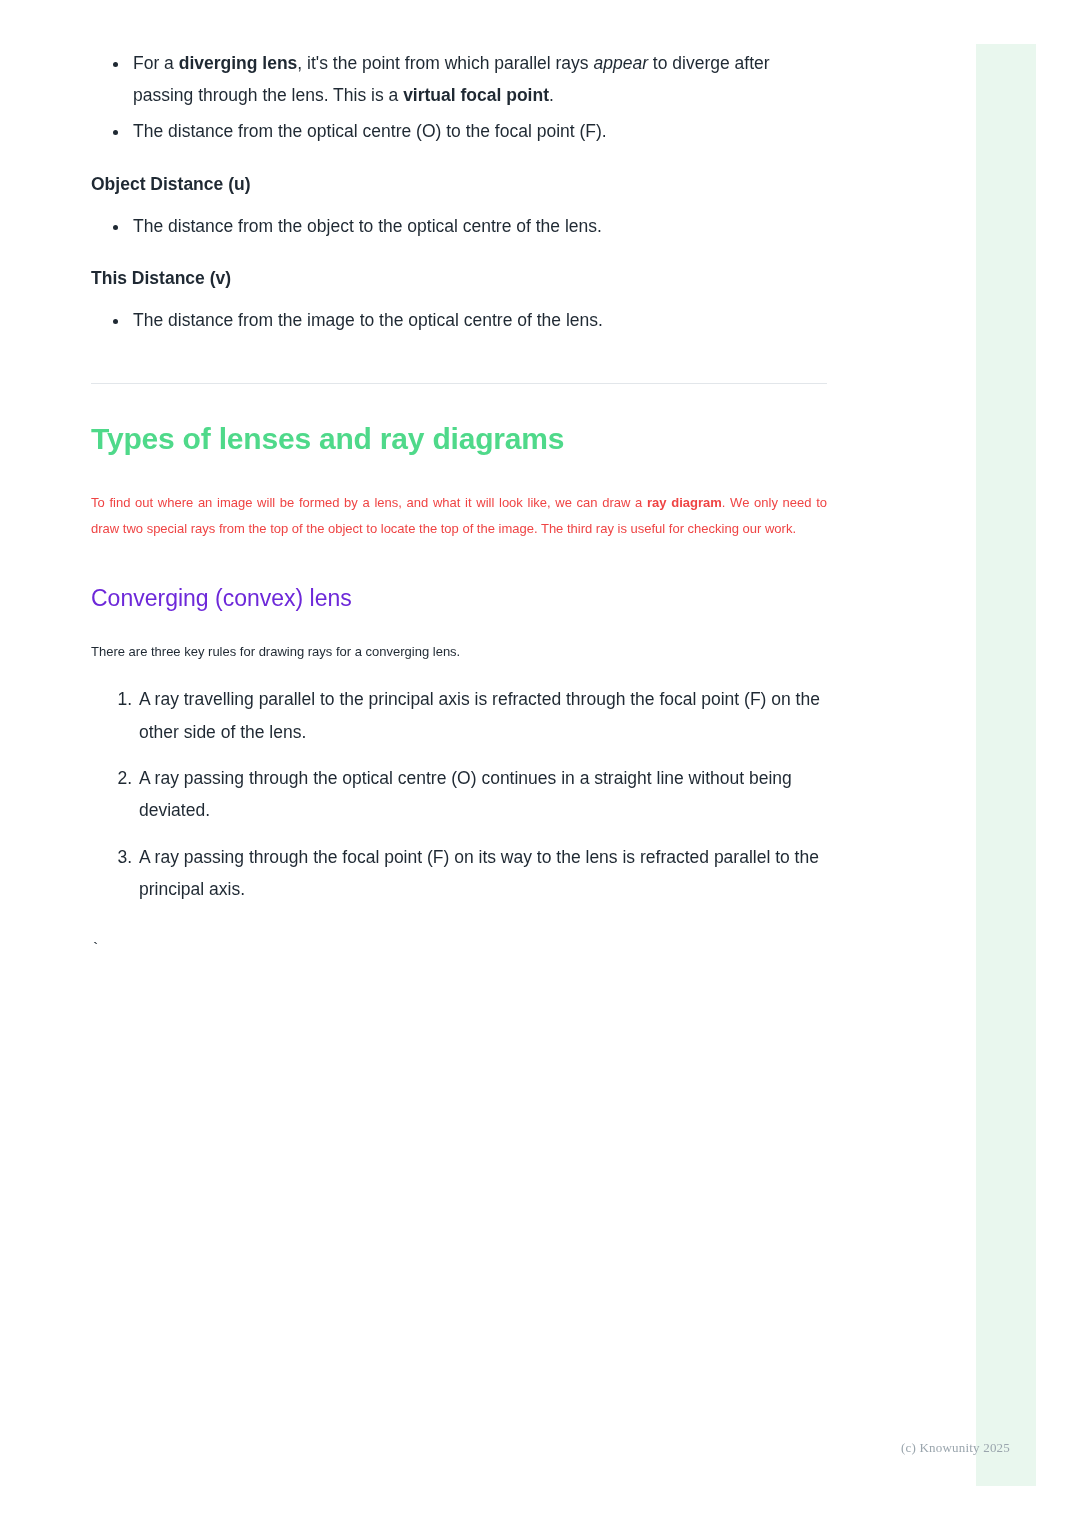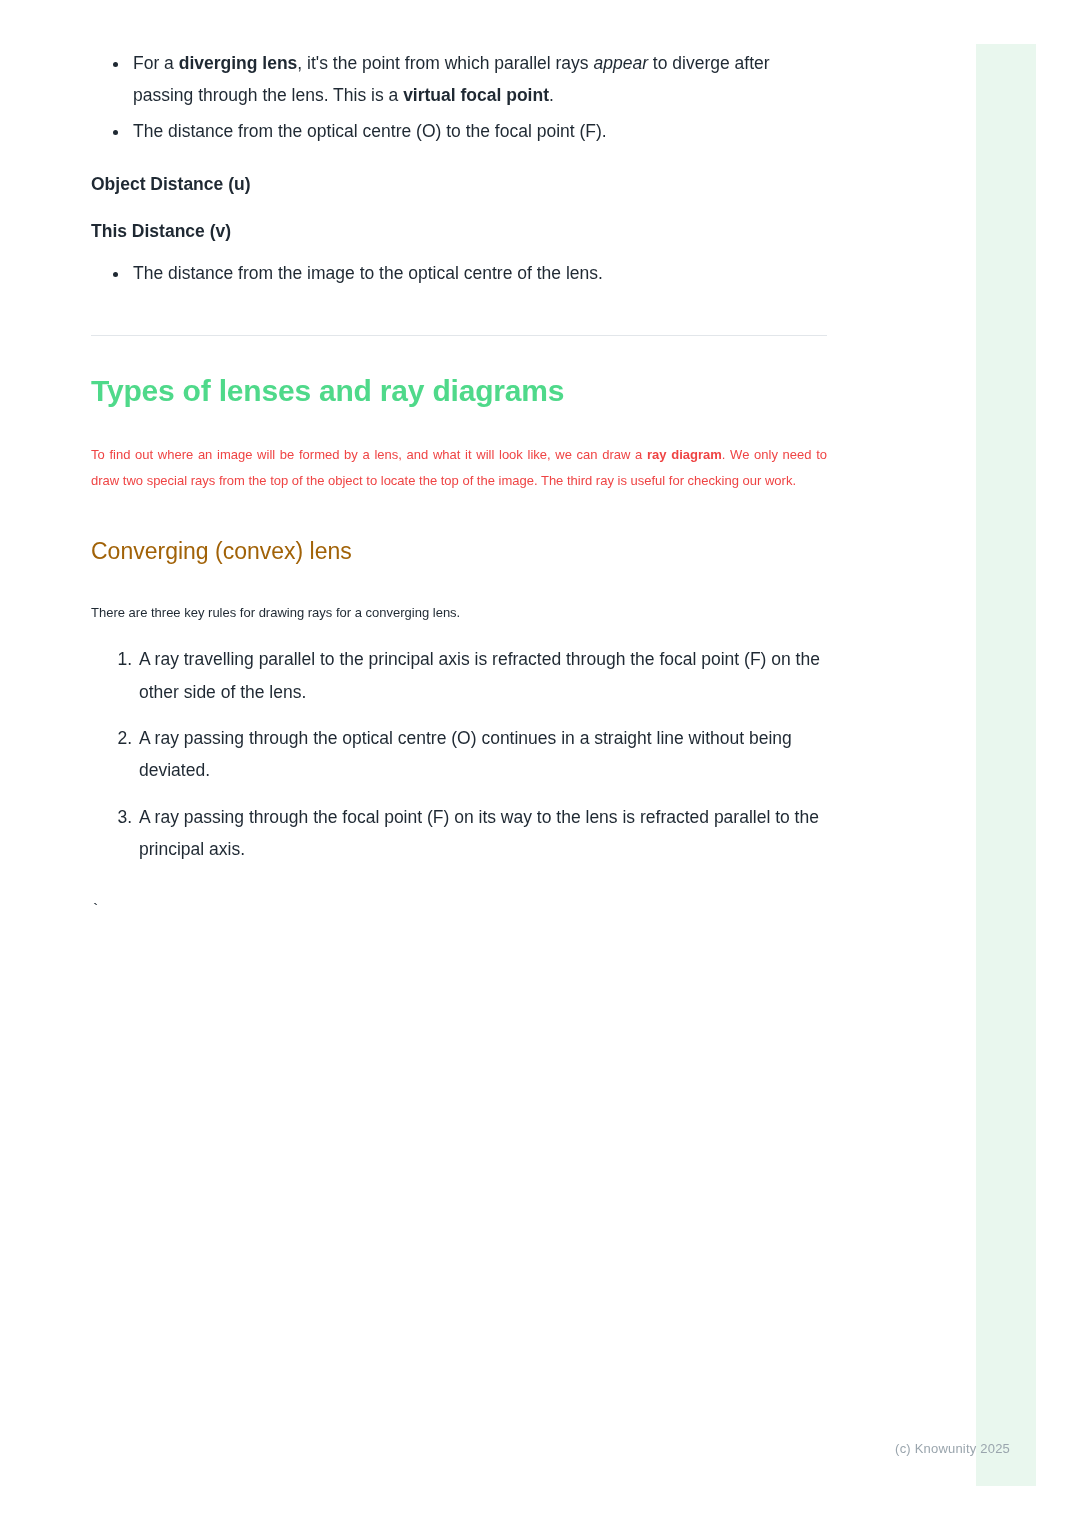--- a/index.html
+++ b/index.html
@@ -77,22 +77,22 @@
   h1.section {
     font-size: 30px;
     font-weight: bold;
     color: #4fd98a;
     margin: 38px 0 34px 0;
     letter-spacing: -0.2px;
   }
   h2.subsection {
     font-size: 23px;
     font-weight: normal;
-    color: #a16207;
-    margin: 44px 0 36px 0;
+    color: #6d28d9;
+    margin: 44px 0 28px 0;
   }
   p.para {
     font-size: 13px;
     line-height: 1.97;
     color: #ef4444;
     margin: 0 0 0 0;
     text-align: justify;
   }
   p.plain {
     font-size: 13px;
@@ -112,21 +112,21 @@
     font-family: "Liberation Mono", monospace;
     font-size: 15px;
     color: #1f2933;
     margin-top: 36px;
     height: 20px;
   }
   .footer {
     position: absolute;
     right: 70px;
     bottom: 72px;
-    font-family: Liberation Sans, sans-serif;
+    font-family: Liberation Serif, serif;
     font-size: 13px;
     color: #9aa5ad;
     letter-spacing: 0.2px;
   }
   b { font-weight: bold; }
   i { font-style: italic; }
 </style>
 </head>
 <body>
 
@@ -142,20 +142,23 @@
       <li>
         <span>For a </span><b>diverging lens</b><span>, it's the point from which parallel rays </span><i>appear</i><span> to diverge after passing through the lens. This is a </span><b>virtual focal point</b><span>.</span>
       </li>
     </ul>
 
     <ul class="bullets">
       <li>The distance from the optical centre (O) to the focal point (F).</li>
     </ul>
 
     <h3 class="sub">Object Distance (u)</h3>
+    <ul class="bullets">
+      <li>The distance from the object to the optical centre of the lens.</li>
+    </ul>
 
     <h3 class="sub">This Distance (v)</h3>
     <ul class="bullets">
       <li>The distance from the image to the optical centre of the lens.</li>
     </ul>
 
     <hr class="divider">
 
     <h1 class="section">Types of lenses and ray diagrams</h1>
 

